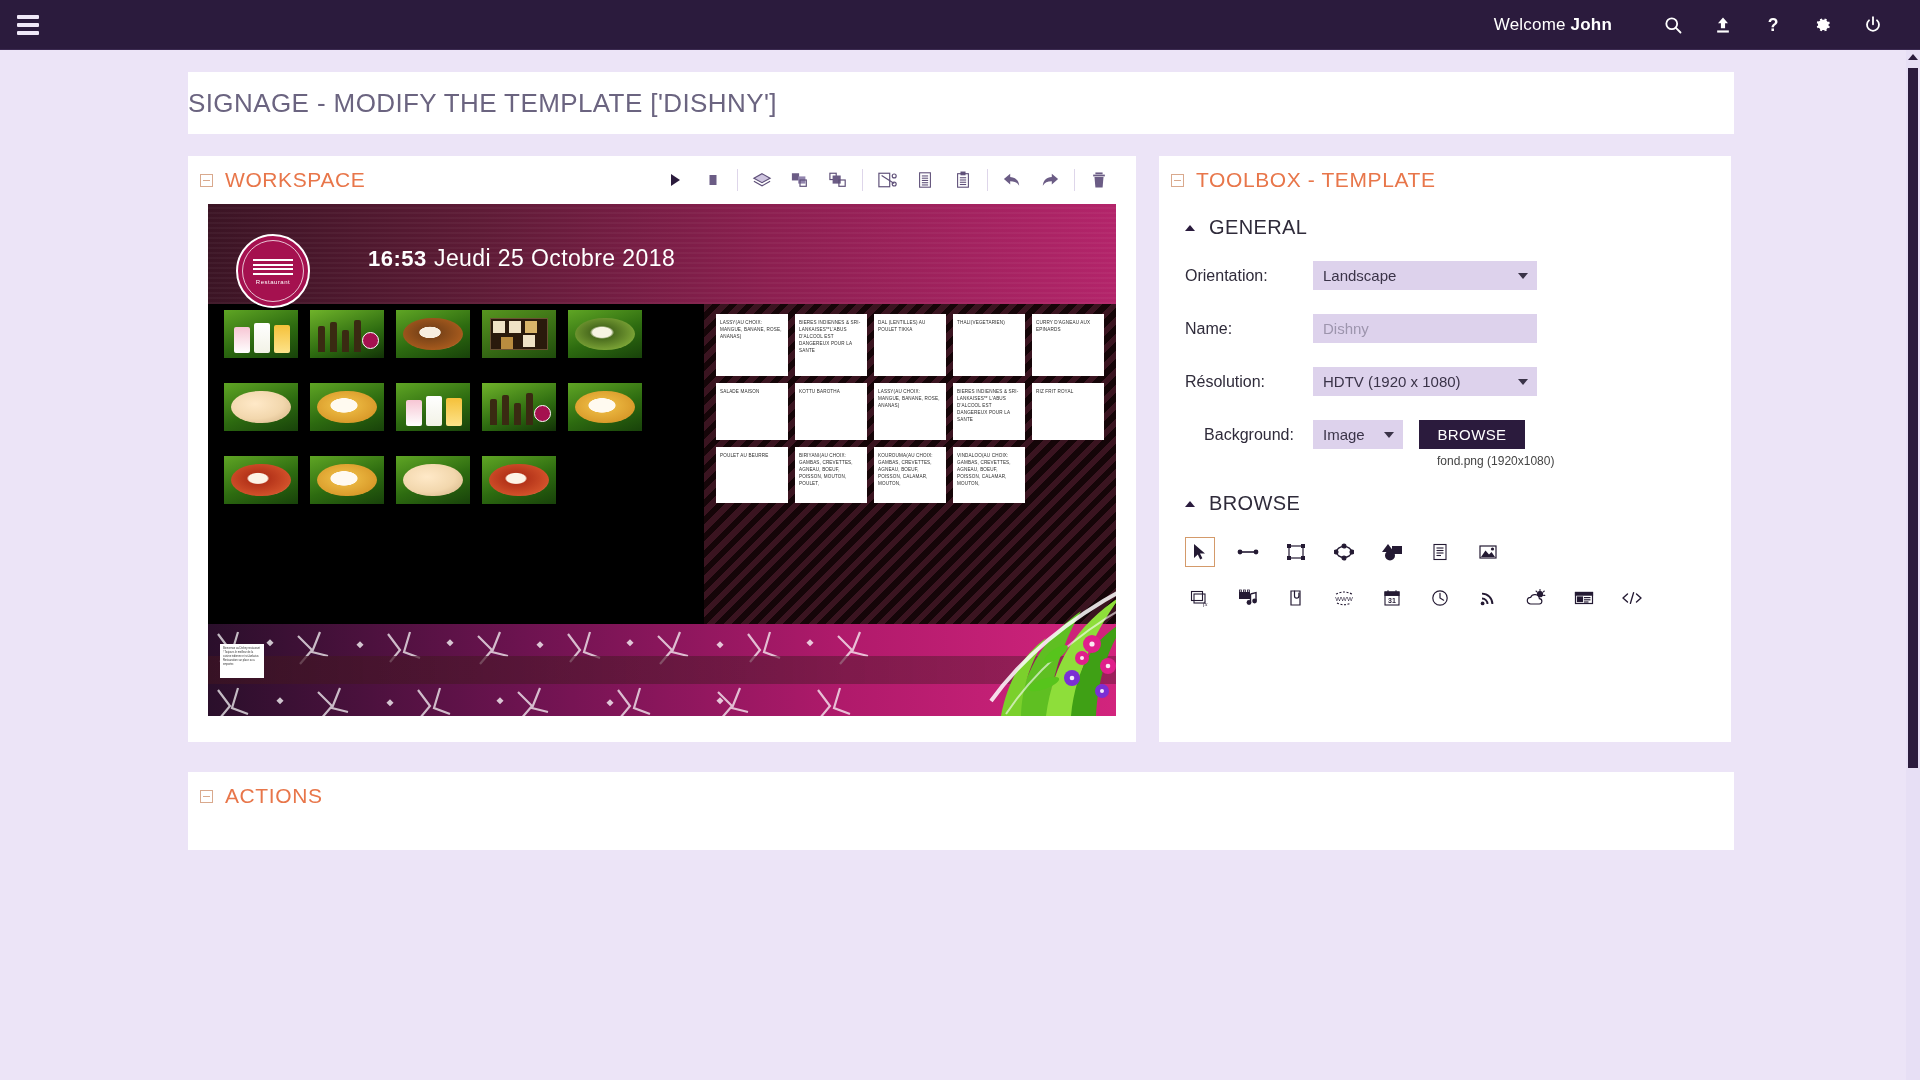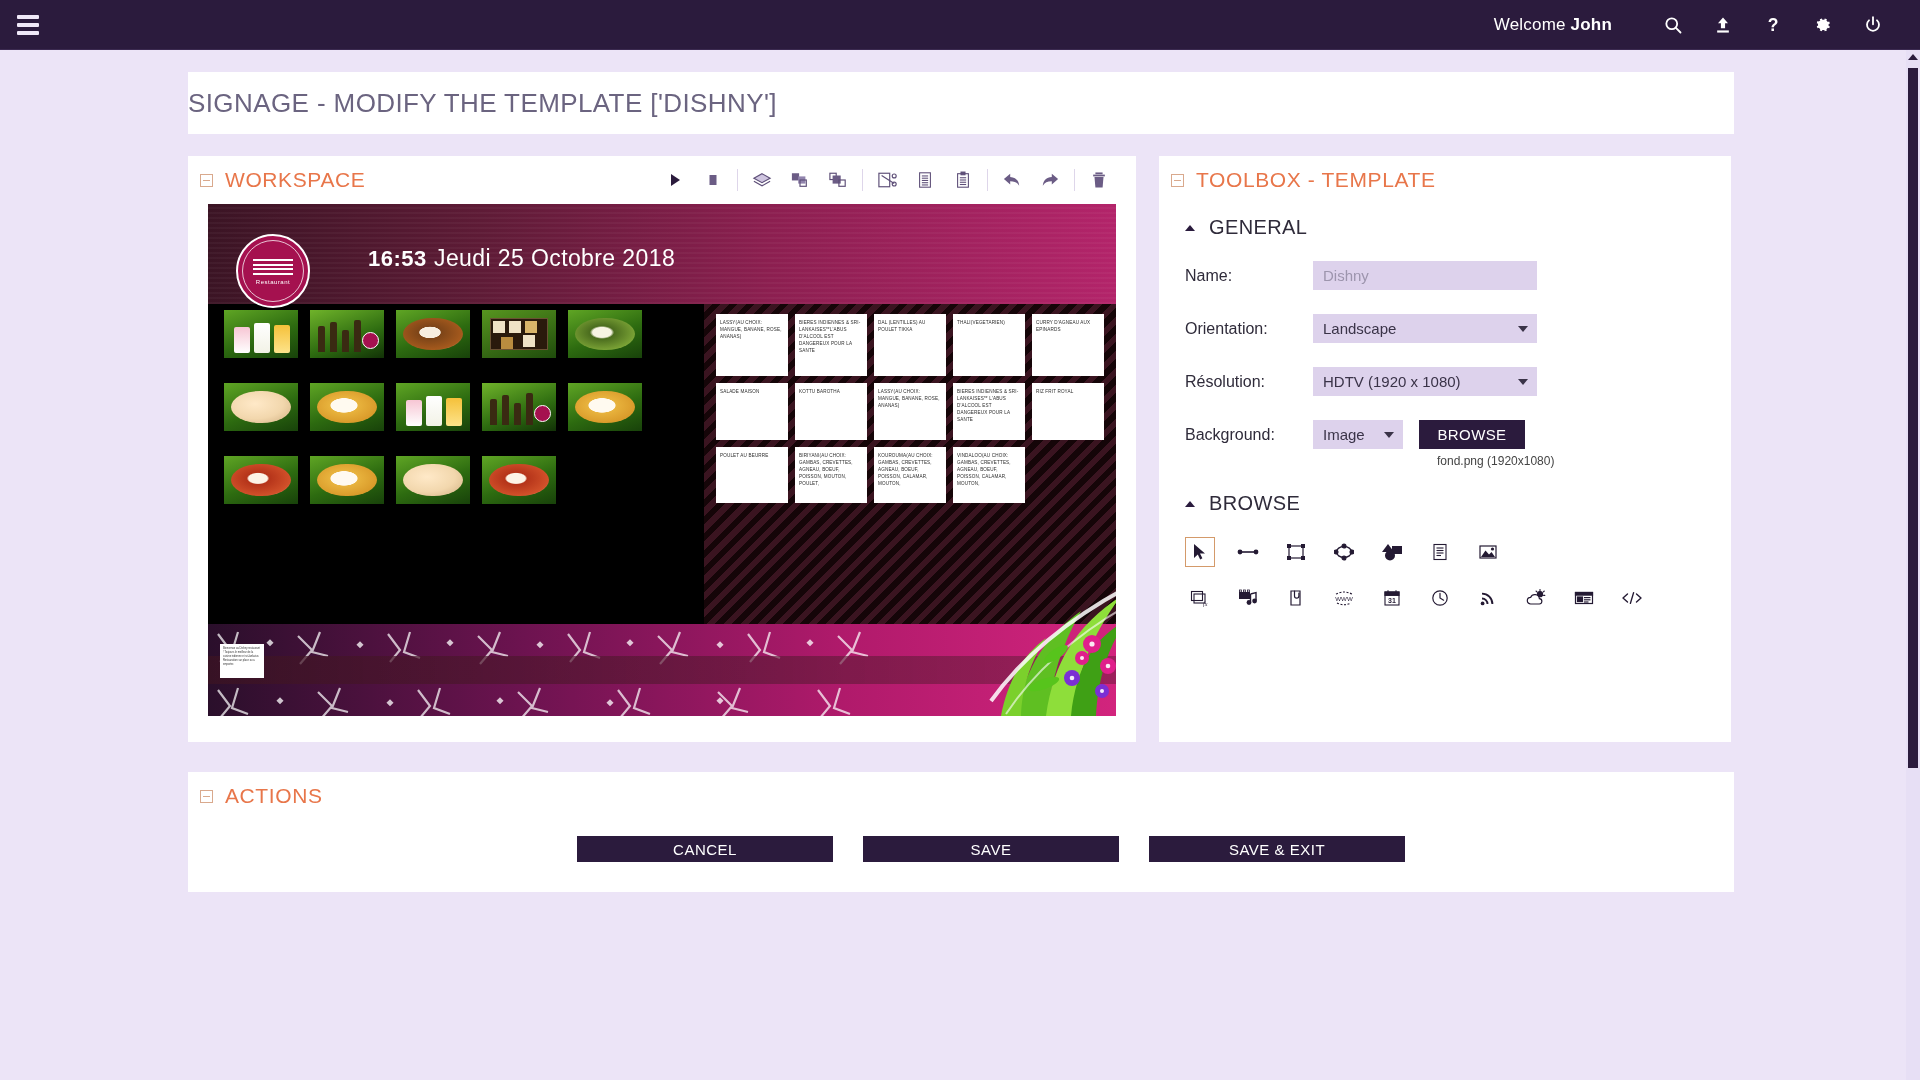--- a/index.html
+++ b/index.html
@@ -162,21 +162,21 @@
   .field.placeholder { color: #9d95ad; }
   .field.sm { width: 90px; }
   .field .arrow { position: absolute; right: 9px; width: 0; height: 0;
     border-left: 5px solid transparent; border-right: 5px solid transparent; border-top: 6px solid #3a3348; }
   .browse-btn {
     width: 106px; height: 29px; background: #2b1b3d; color: #fff; font-size: 15px;
     display: flex; align-items: center; justify-content: center; cursor: pointer; margin-left: 16px;
     letter-spacing: .4px;
   }
   .bg-row { flex-direction: column; align-items: flex-start; }
-  .bg-line { display: flex; align-items: center; }
+  .bg-line { display: flex; align-items: center; text-align: center; }
   .bg-file { font-size: 12px; color: #444; margin: 5px 0 0 252px; }
 
   .factory-grid { margin-top: 2px; }
   .fac-row { display: flex; gap: 18px; margin-bottom: 16px; }
   .fac-item {
     width: 30px; height: 30px; display: flex; align-items: center; justify-content: center;
     cursor: pointer; color: #241a33;
   }
   .fac-item.selected { border: 1px solid #d49a6a; width: 30px; height: 30px; }
 
@@ -506,30 +506,30 @@
         <div class="card-title tb">TOOLBOX - TEMPLATE</div>
       </div>
       <div class="tb-body">
 
         <div class="section-hd">
           <div class="caret"></div>
           <div class="section-title">GENERAL</div>
         </div>
 
         <div class="form-row">
-          <div class="form-label">Name:</div>
-          <div class="field placeholder">Dishny</div>
-        </div>
-
-        <div class="form-row">
           <div class="form-label">Orientation:</div>
           <div class="field">
             <span>Landscape</span>
             <span class="arrow"></span>
           </div>
+        </div>
+
+        <div class="form-row">
+          <div class="form-label">Name:</div>
+          <div class="field placeholder">Dishny</div>
         </div>
 
         <div class="form-row">
           <div class="form-label">Résolution:</div>
           <div class="field">
             <span>HDTV (1920 x 1080)</span>
             <span class="arrow"></span>
           </div>
         </div>
 
@@ -694,25 +694,20 @@
 
       </div>
     </div>
   </div>
 
   <div class="actions-card">
     <div class="card-hd">
       <div class="collapse-box"></div>
       <div class="card-title">ACTIONS</div>
     </div>
-    <div class="actions-btns">
-      <div class="act-btn">CANCEL</div>
-      <div class="act-btn">SAVE</div>
-      <div class="act-btn">SAVE &amp; EXIT</div>
-    </div>
   </div>
 
 </div>
 
 <div class="scrollbar">
   <div class="sb-up"></div>
   <div class="sb-thumb"></div>
 </div>
 
 </body></html>

